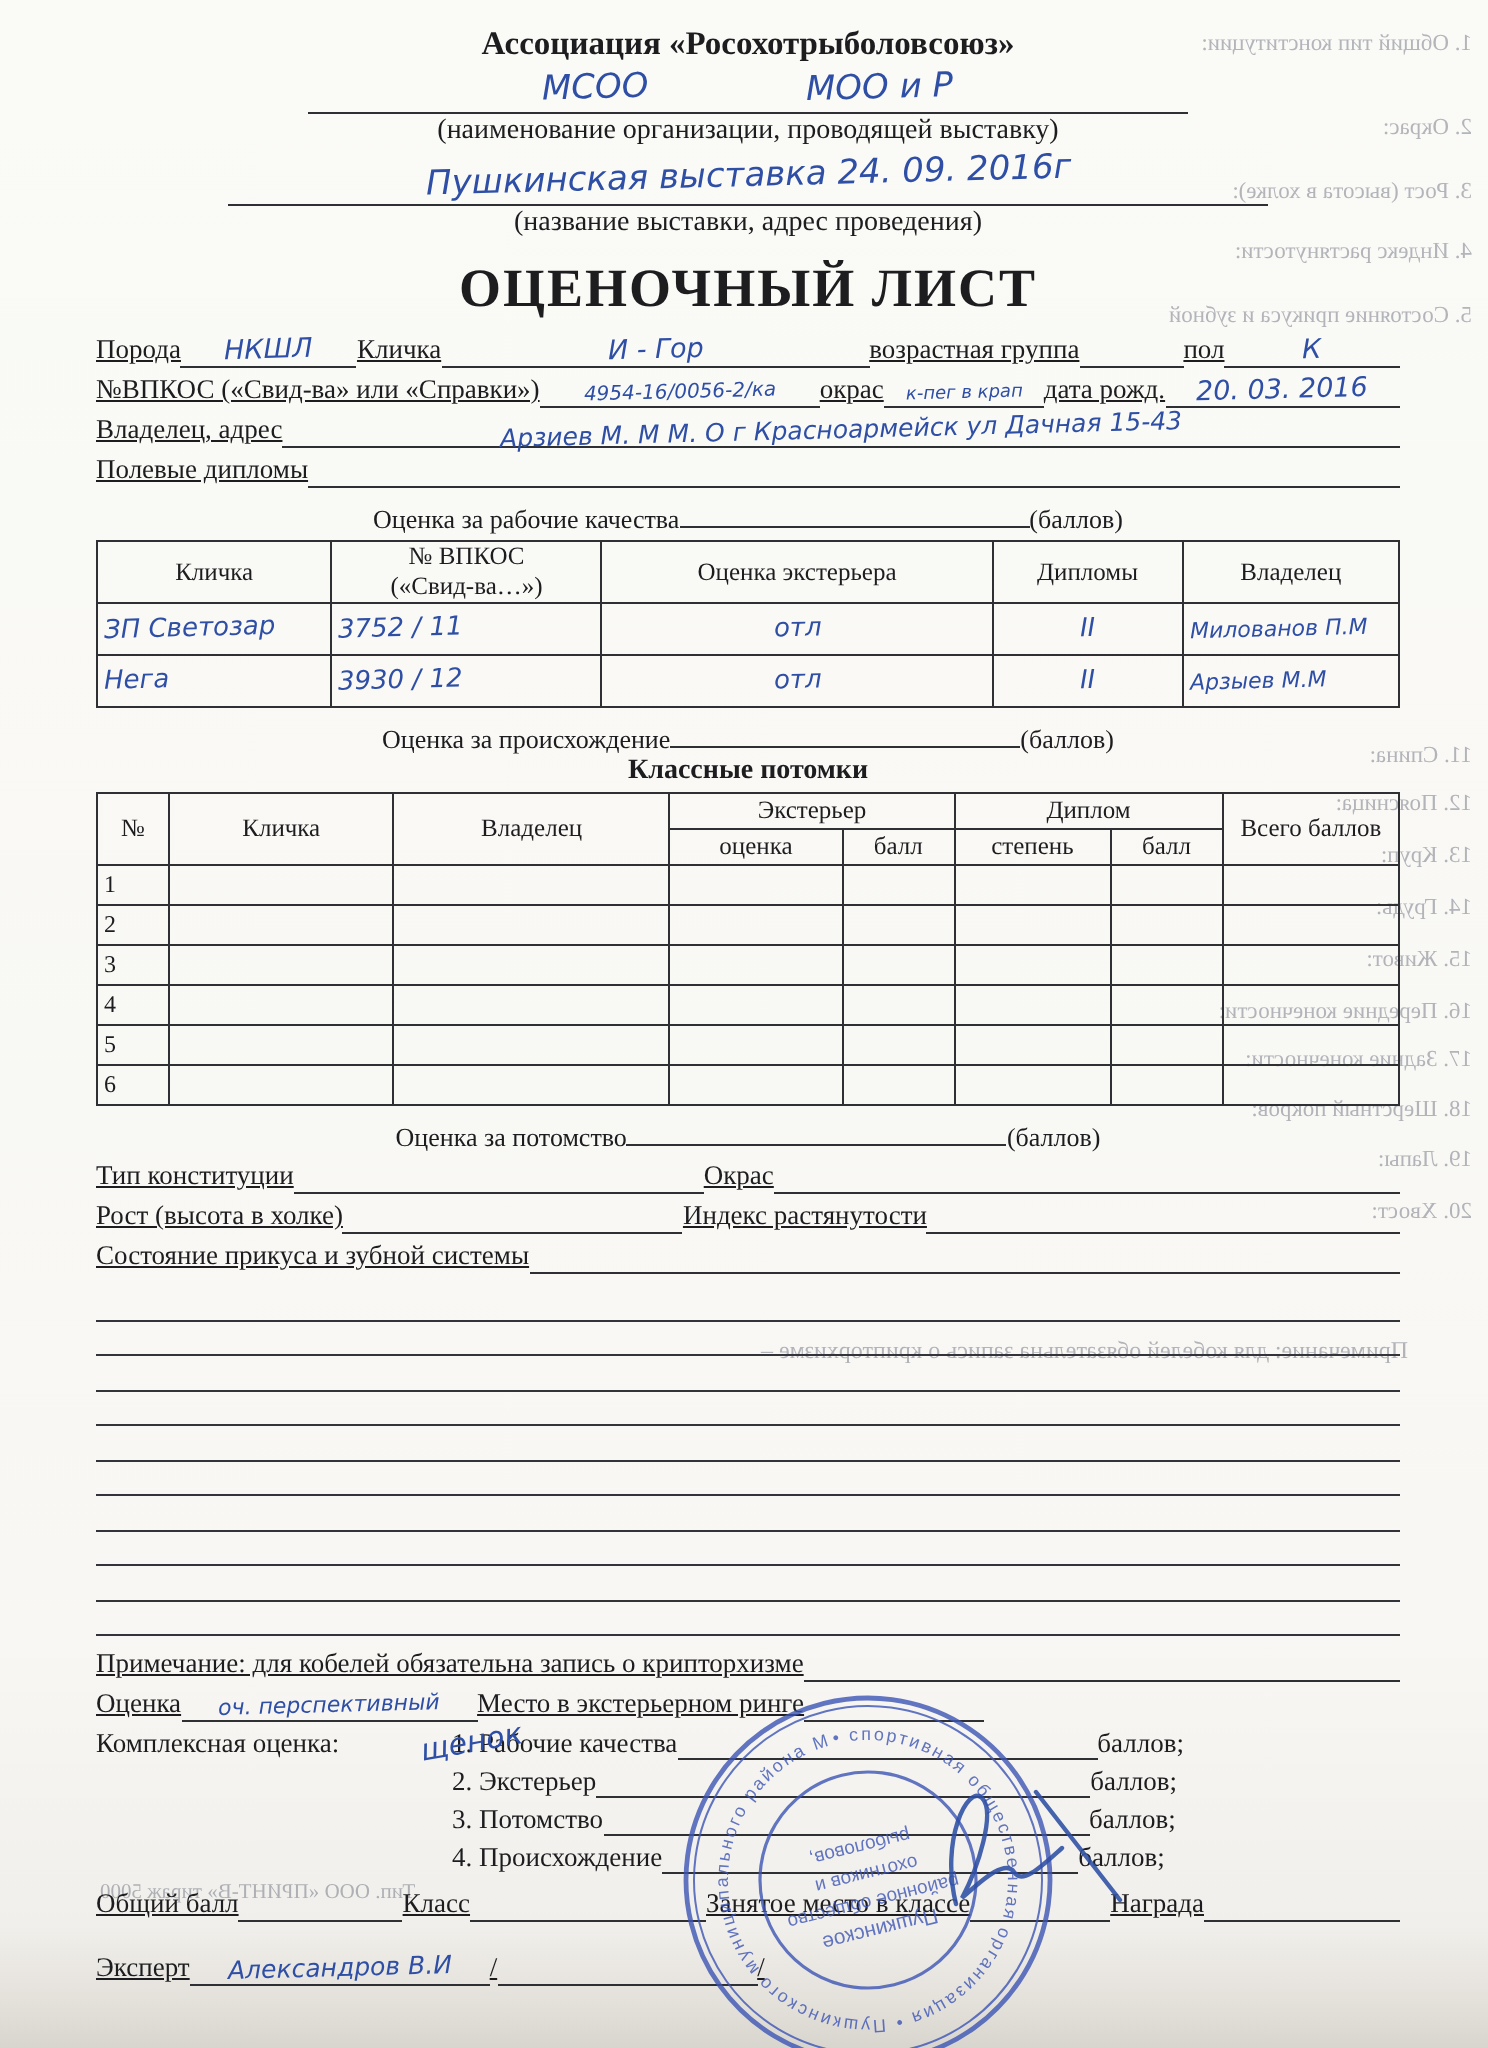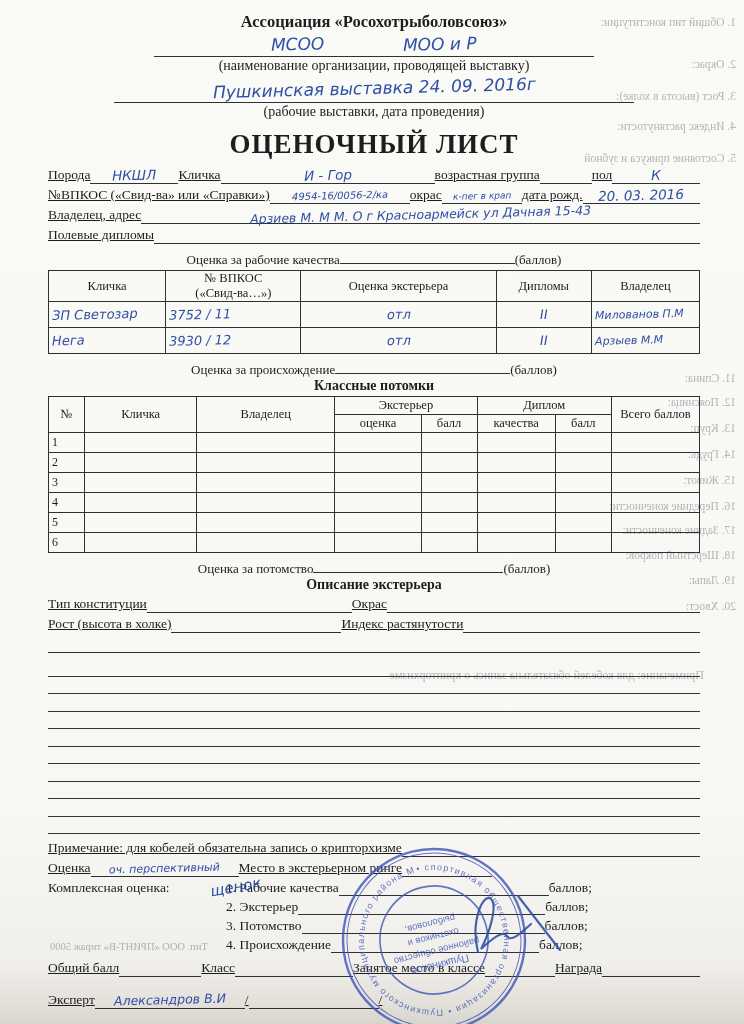--- a/index.html
+++ b/index.html
@@ -74,21 +74,21 @@
     <div class="center orgline">
       <span class="hw">МСОО</span>
       <span style="display:inline-block;width:70px"></span>
       <span class="hw">МОО и Р</span>
     </div>
     <div class="center cap">(наименование организации, проводящей выставку)</div>
 
     <div class="center showline">
       <span class="hw">Пушкинская  выставка  24. 09. 2016г</span>
     </div>
-    <div class="center cap">(рабочие выставки, дата проведения)</div>
+    <div class="center cap">(название выставки, адрес проведения)</div>
 
     <div class="center doc-title">ОЦЕНОЧНЫЙ ЛИСТ</div>
 
     <div class="fline">
       <span class="fl">Порода</span>
       <span class="fill" style="width:88px"><span class="hw">НКШЛ</span></span>
       <span class="fl">Кличка</span>
       <span class="fill" style="width:214px"><span class="hw">И - Гор</span></span>
       <span class="fl">возрастная группа</span>
       <span class="fill" style="width:52px"></span>
@@ -172,21 +172,21 @@
         <th rowspan="2">№</th>
         <th rowspan="2">Кличка</th>
         <th rowspan="2">Владелец</th>
         <th colspan="2">Экстерьер</th>
         <th colspan="2">Диплом</th>
         <th rowspan="2">Всего баллов</th>
       </tr>
       <tr>
         <th>оценка</th>
         <th>балл</th>
-        <th>качества</th>
+        <th>степень</th>
         <th>балл</th>
       </tr>
       <tr>
             <td>1</td>
             <td></td>
             <td></td>
             <td></td>
             <td></td>
             <td></td>
             <td></td>
@@ -241,34 +241,34 @@
             <td></td>
             <td></td>
             <td></td>
           </tr>
     </tbody>
       </table>
     <div class="center scoreline">
       <span>Оценка за потомство</span><span class="uline" style="width:190px;height:15px"></span><span>(баллов)</span>
     </div>
 
-    <div class="center sect" style="margin-top:0">Описание экстерьера</div>
     <div class="fline">
       <span class="fl">Тип  конституции</span>
       <span class="fill" style="width:205px"></span>
       <span class="fl">Окрас</span>
       <span class="fill grow"></span>
     </div>
     <div class="fline">
       <span class="fl">Рост (высота в холке)</span>
       <span class="fill" style="width:170px"></span>
       <span class="fl">Индекс растянутости</span>
       <span class="fill grow"></span>
     </div>
     <div class="fline">
+      <span class="fl">Состояние прикуса и зубной системы</span>
       <span class="fill grow"></span>
     </div>
 
     <div class="rules">
       <div class="rule"></div>
       <div class="rule"></div>
       <div class="rule"></div>
       <div class="rule"></div>
       <div class="rule"></div>
       <div class="rule"></div>

